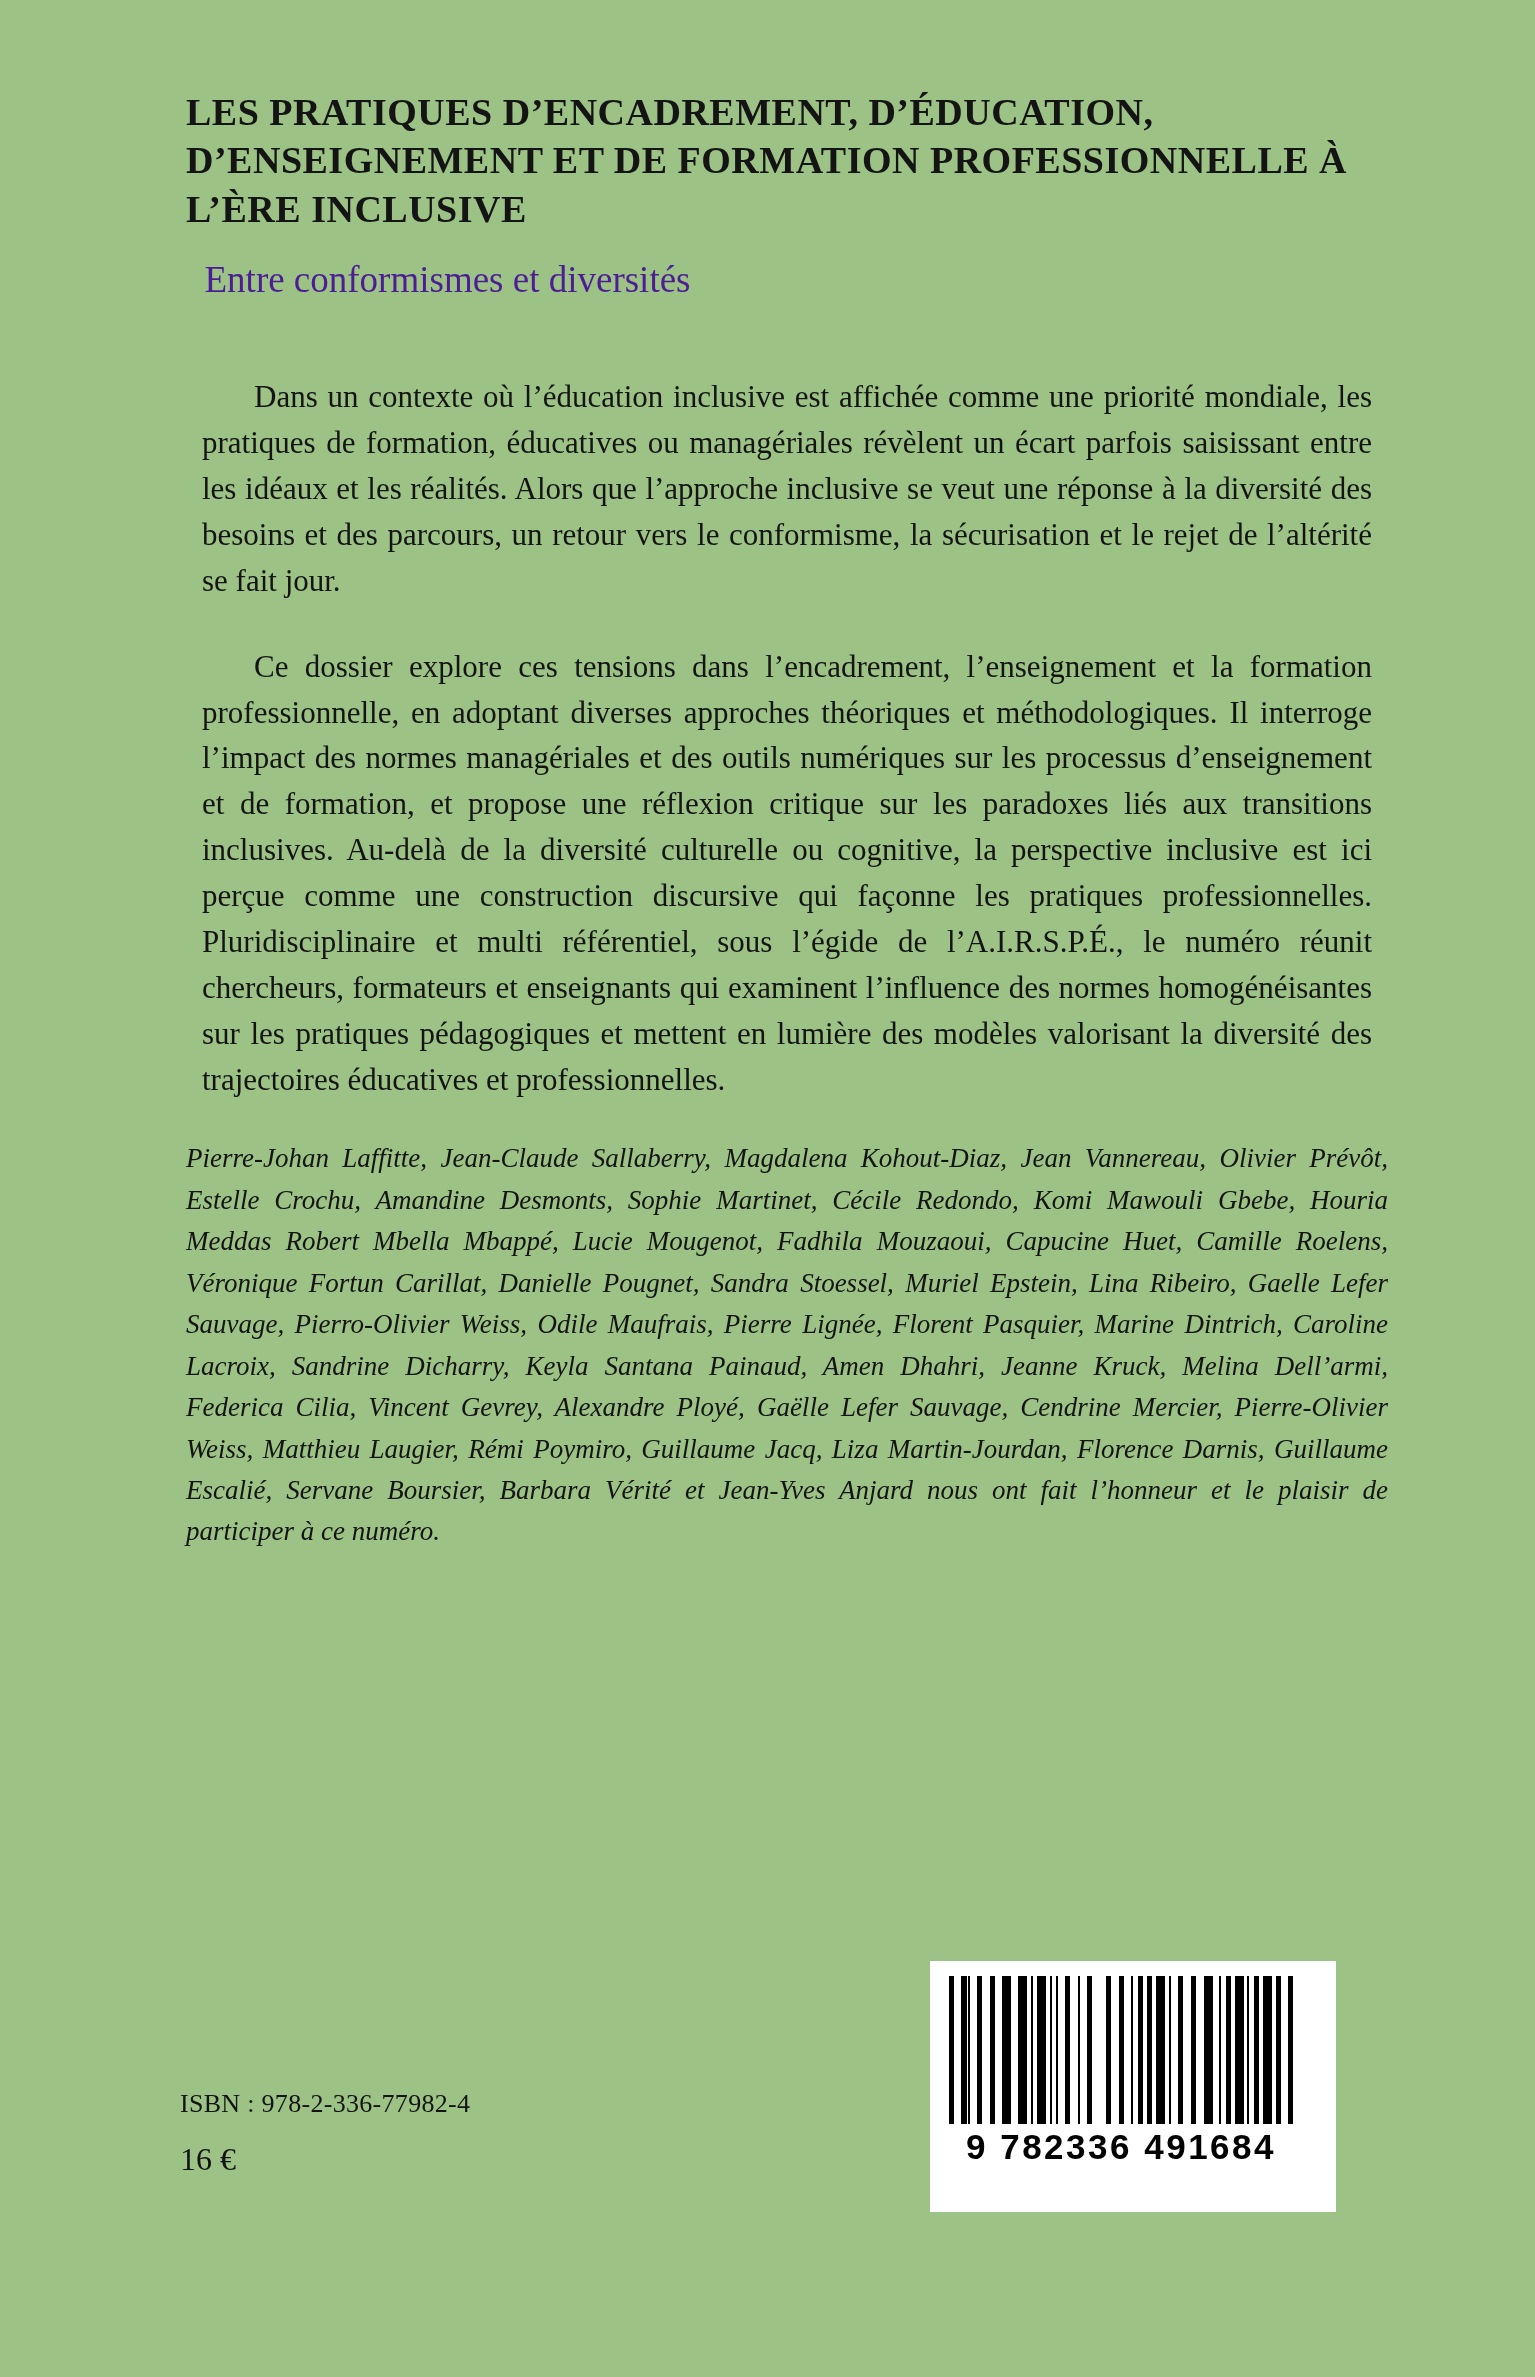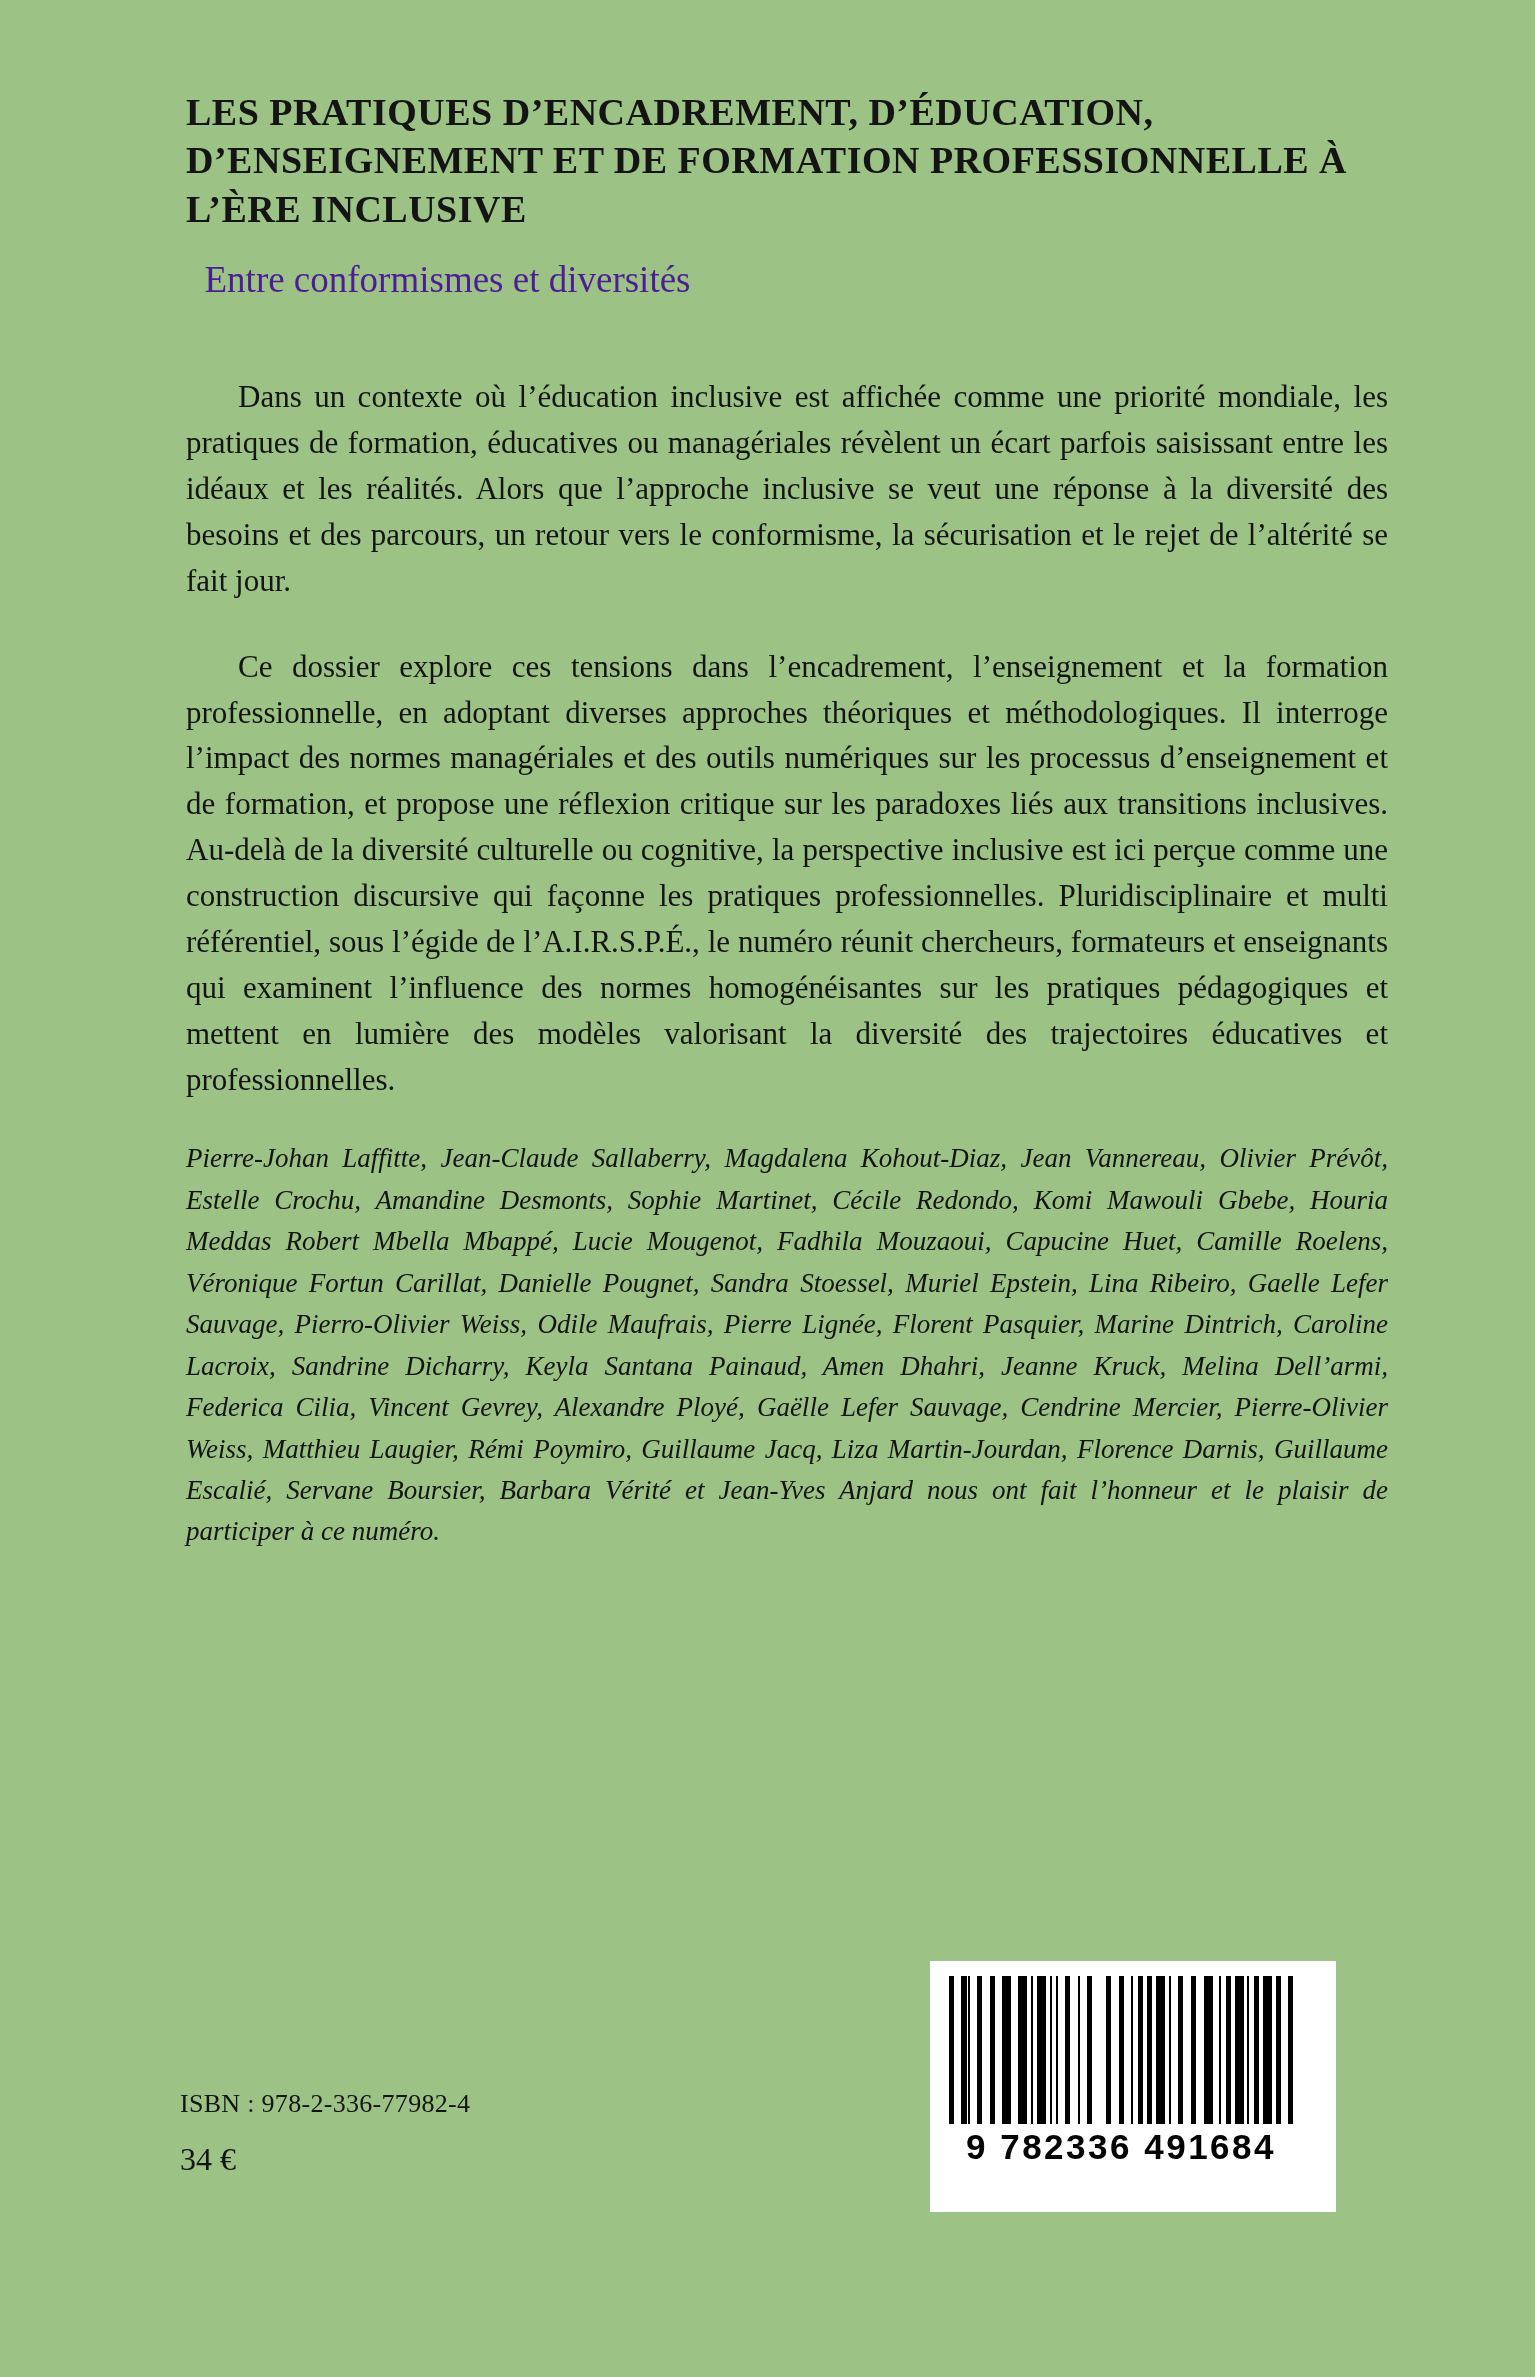--- a/index.html
+++ b/index.html
@@ -35,21 +35,21 @@
     max-width: 1225px;
   }
   .subtitle {
     font-family: "Liberation Serif", serif;
     font-size: 37px;
     line-height: 1.3;
     margin: 23.5px 0 0 18.5px;
     color: #4c1d95;
   }
   .body-text {
-    margin: 0;
+    margin: 16px;
     font-size: 31px;
     line-height: 1.48;
     text-align: justify;
     text-indent: 52px;
     color: #141414;
     max-width: 1205px;
   }
   .para-1 {
     margin-top: 70px;
   }
@@ -126,21 +126,21 @@
     <div class="subtitle">Entre conformismes et diversités</div>
   </div>
 
   <p class="body-text para-1">Dans un contexte où l’éducation inclusive est affichée comme une priorité mondiale, les pratiques de formation, éducatives ou managériales révèlent un écart parfois saisissant entre les idéaux et les réalités. Alors que l’approche inclusive se veut une réponse à la diversité des besoins et des parcours, un retour vers le conformisme, la sécurisation et le rejet de l’altérité se fait jour.</p>
   <p class="body-text para-2">Ce dossier explore ces tensions dans l’encadrement, l’enseignement et la formation professionnelle, en adoptant diverses approches théoriques et méthodologiques. Il interroge l’impact des normes managériales et des outils numériques sur les processus d’enseignement et de formation, et propose une réflexion critique sur les paradoxes liés aux transitions inclusives. Au-delà de la diversité culturelle ou cognitive, la perspective inclusive est ici perçue comme une construction discursive qui façonne les pratiques professionnelles. Pluridisciplinaire et multi référentiel, sous l’égide de l’A.I.R.S.P.É., le numéro réunit chercheurs, formateurs et enseignants qui examinent l’influence des normes homogénéisantes sur les pratiques pédagogiques et mettent en lumière des modèles valorisant la diversité des trajectoires éducatives et professionnelles.</p>
 
   <p class="authors">Pierre-Johan Laffitte, Jean-Claude Sallaberry, Magdalena Kohout-Diaz, Jean Vannereau, Olivier Prévôt, Estelle Crochu, Amandine Desmonts, Sophie Martinet, Cécile Redondo, Komi Mawouli Gbebe, Houria Meddas Robert Mbella Mbappé, Lucie Mougenot, Fadhila Mouzaoui, Capucine Huet, Camille Roelens, Véronique Fortun Carillat, Danielle Pougnet, Sandra Stoessel, Muriel Epstein, Lina Ribeiro, Gaelle Lefer Sauvage, Pierro-Olivier Weiss, Odile Maufrais, Pierre Lignée, Florent Pasquier, Marine Dintrich, Caroline Lacroix, Sandrine Dicharry, Keyla Santana Painaud, Amen Dhahri, Jeanne Kruck, Melina Dell’armi, Federica Cilia, Vincent Gevrey, Alexandre Ployé, Gaëlle Lefer Sauvage, Cendrine Mercier, Pierre-Olivier Weiss, Matthieu Laugier, Rémi Poymiro, Guillaume Jacq, Liza Martin-Jourdan, Florence Darnis, Guillaume Escalié, Servane Boursier, Barbara Vérité et Jean-Yves Anjard nous ont fait l’honneur et le plaisir de participer à ce numéro.</p>
 
   <div class="footer">
     <p class="isbn">ISBN : 978-2-336-77982-4</p>
-    <p class="price">34 €</p>
+    <p class="price">16 €</p>
   </div>
 
   <div class="barcode-wrap">
     <div class="barcode-bars" id="barcode-bars">
         <span style="left: 0px; width: 5.8px;"></span>
         <span style="left: 12.6px; width: 5.8px;"></span>
         <span style="left: 19px; width: 2.6px;"></span>
         <span style="left: 28px; width: 5.8px;"></span>
         <span style="left: 41px; width: 5.8px;"></span>
         <span style="left: 53px; width: 9px;"></span>

